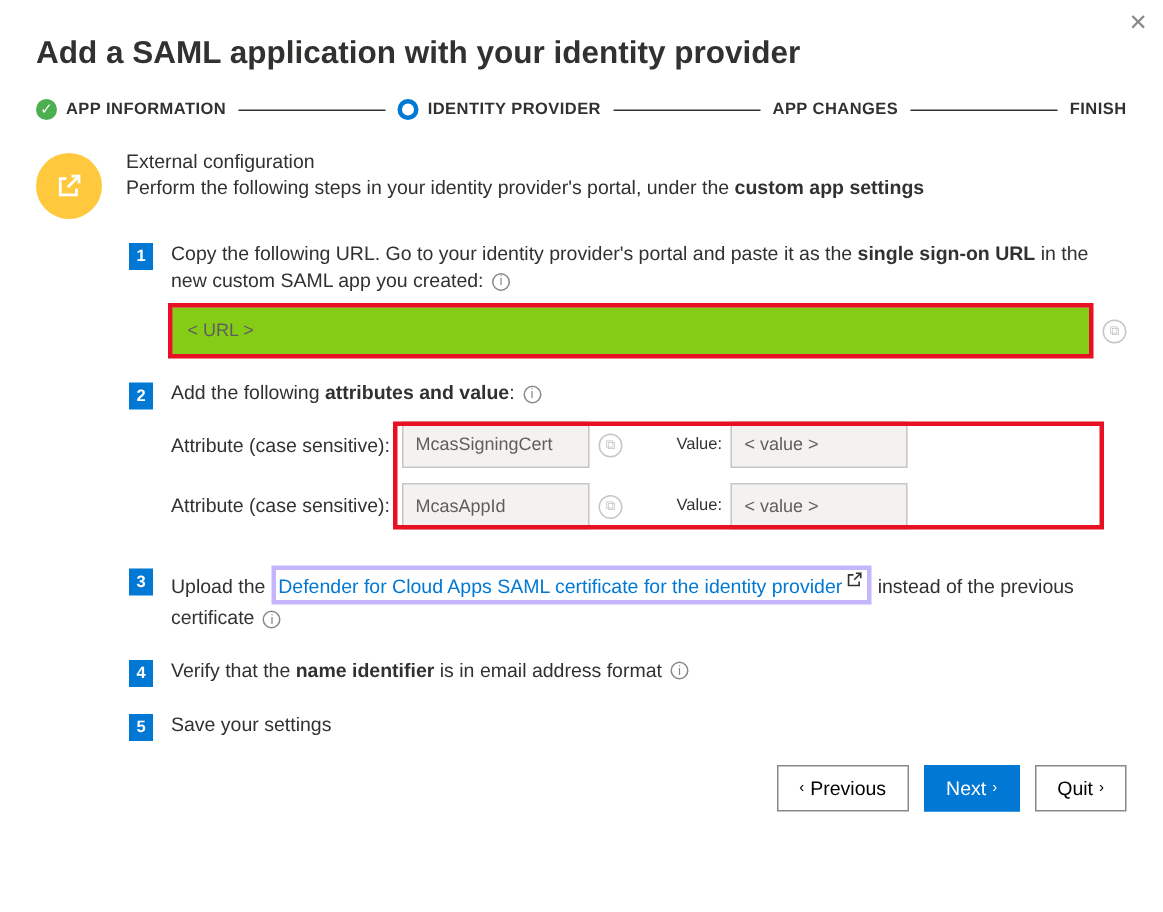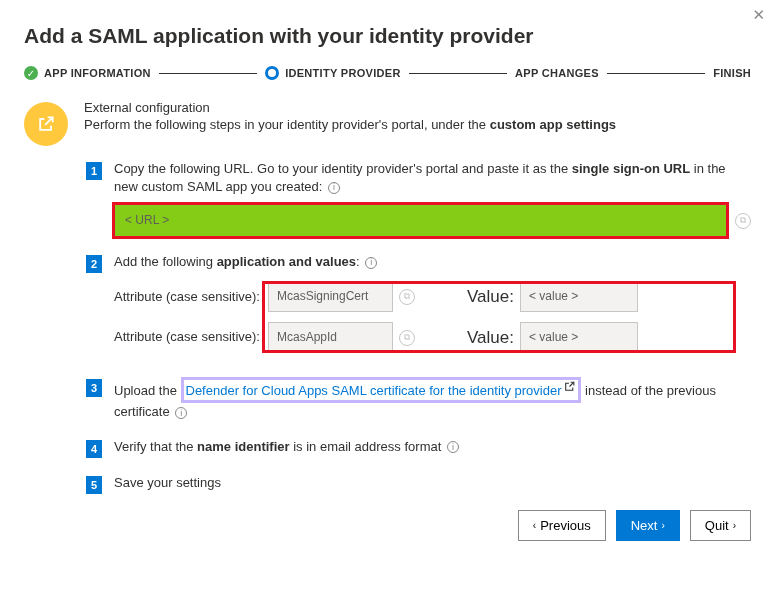--- a/index.html
+++ b/index.html
@@ -150,22 +150,22 @@
     width: 125px;
     background: #f3f2f1;
     border: 1px solid #c8c6c4;
     padding: 6px 8px;
     font-size: 12px;
     color: #605e5c;
     white-space: nowrap;
     overflow: hidden;
   }
   .val-label {
-    margin-left: 46px;
-    font-size: 17px;
+    margin-left: 30px;
+    font-size: 11px;
   }
   .val-field {
     width: 118px;
     background: #f3f2f1;
     border: 1px solid #c8c6c4;
     padding: 6px 8px;
     font-size: 12px;
     color: #605e5c;
   }
   a.cert-link {
@@ -255,21 +255,21 @@
       <div class="url-box">
         <div class="box highlight-red">&lt; URL &gt;</div>
         <span class="copy-icon">⧉</span>
       </div>
     </div>
   </div>
 
   <div class="step">
     <div class="step-num">2</div>
     <div class="step-body">
-      <span>Add the following </span><b>application and values</b><span>: </span><span class="info-i">i</span>
+      <span>Add the following </span><b>attributes and value</b><span>: </span><span class="info-i">i</span>
 
       <div style="position:relative; margin-top:4px;">
         <div style="position:absolute; left:148px; top:0; bottom:0; width:474px; border:3px solid #e81123; pointer-events:none;"></div>
 
         <div class="attr-row">
           <div class="attr-label">Attribute (case sensitive):</div>
           <div class="attr-group">
             <div class="attr-field">McasSigningCert</div>
             <span class="copy-icon">⧉</span>
           </div>

